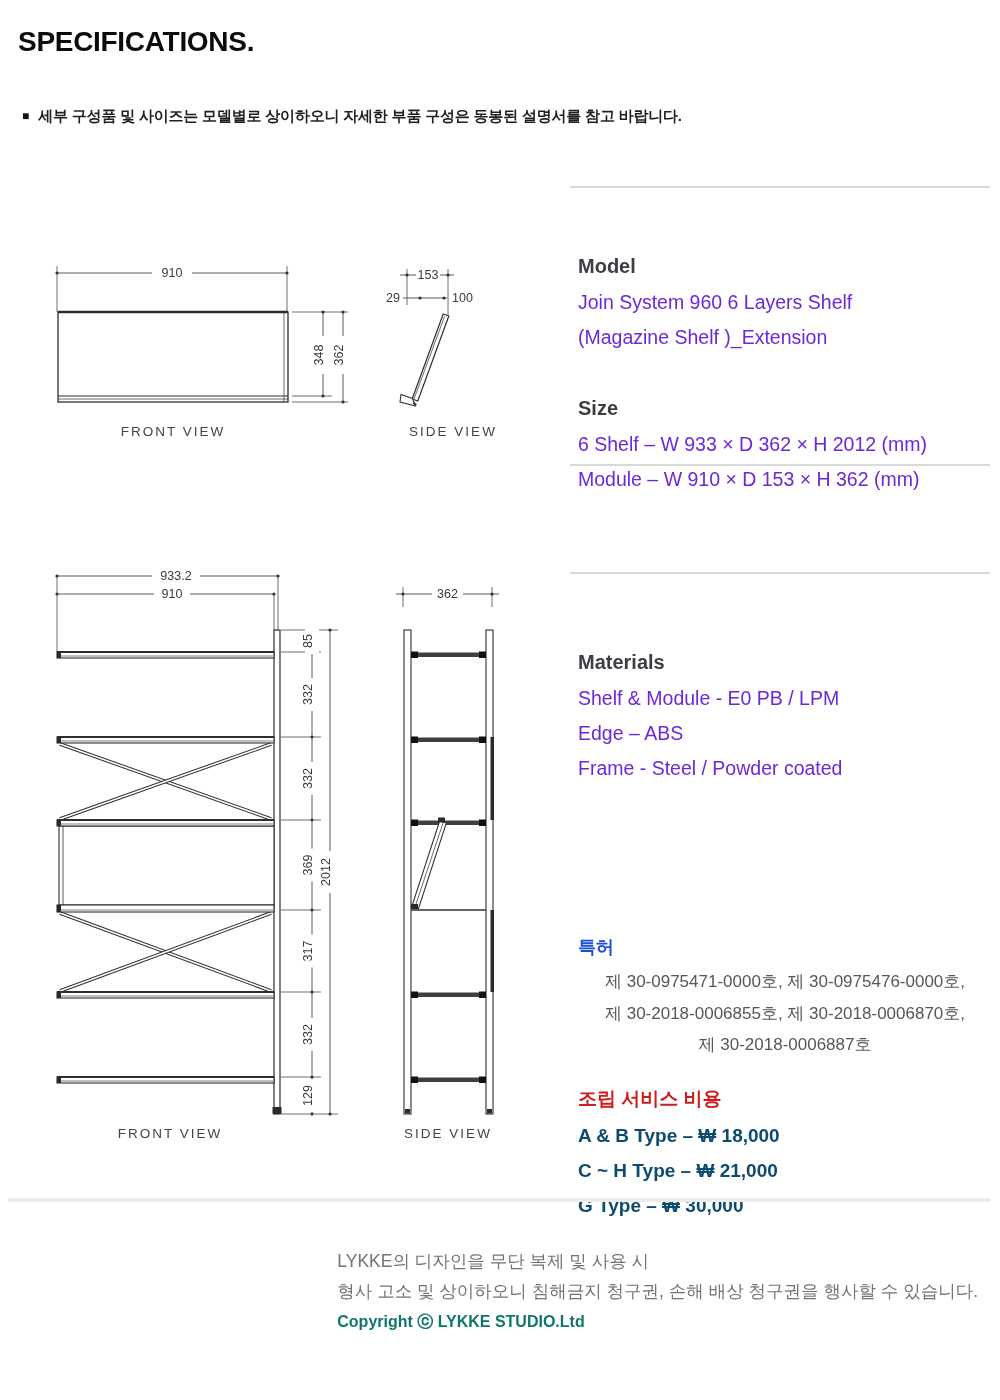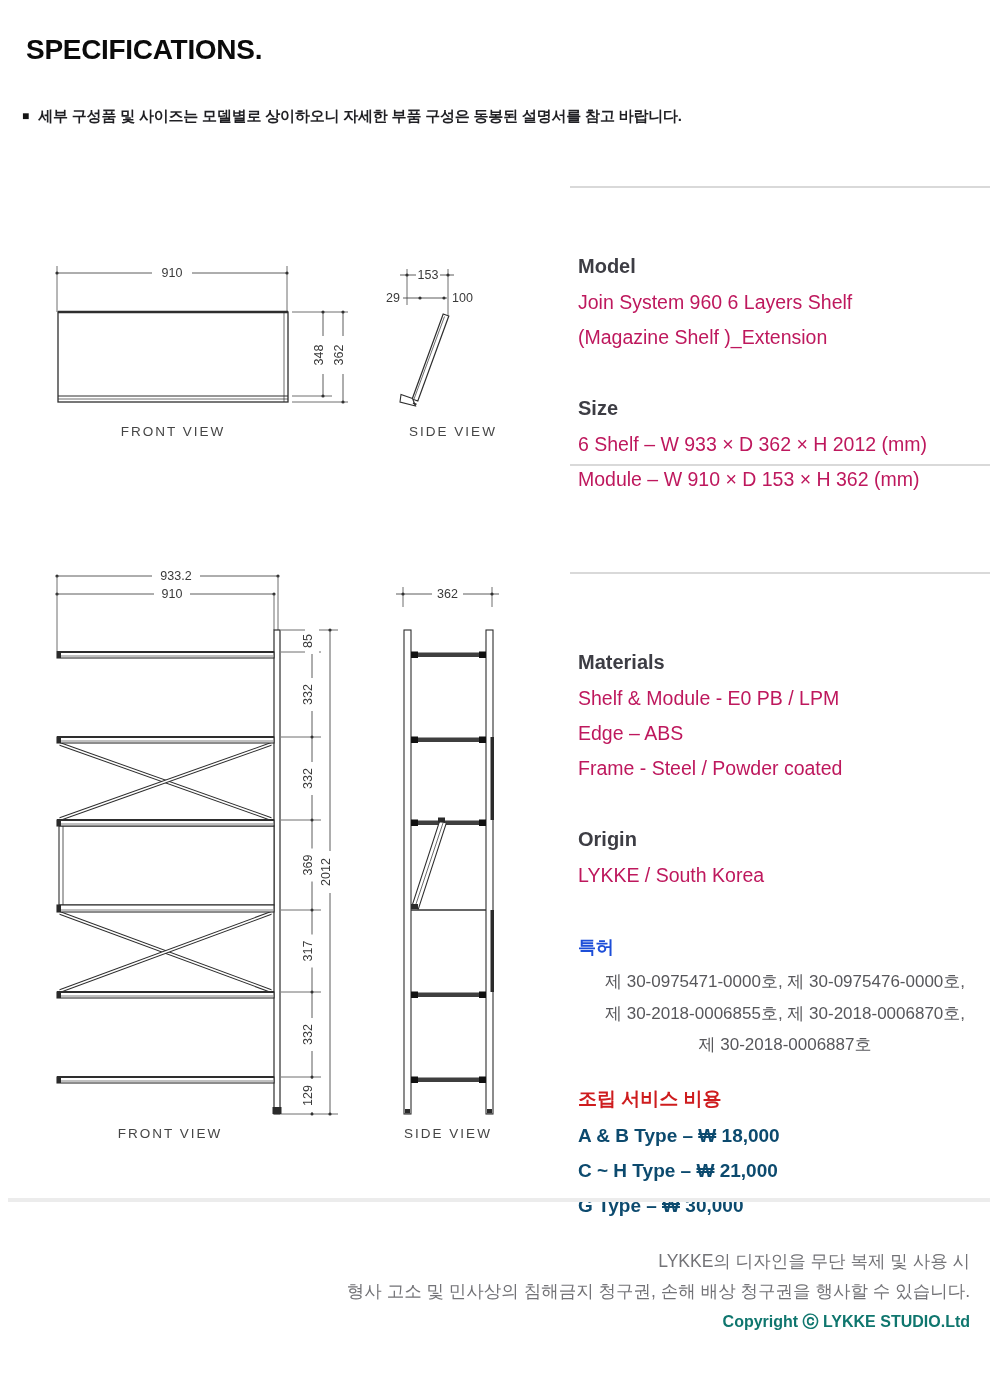--- a/index.html
+++ b/index.html
@@ -1,32 +1,32 @@
 <!DOCTYPE html>
 <html><head>
 <meta charset="utf-8">
 <style>
   html,body{margin:0;padding:0;background:#fff;}
   .page{position:relative;width:1000px;height:1400px;background:#ffffff;overflow:hidden;
         font-family:"Liberation Sans","DejaVu Sans",sans-serif;}
   .abs{position:absolute;}
-  h1.title{margin:8px;font-size:28px;font-weight:800;letter-spacing:-0.3px;color:#0b0b0b;}
+  h1.title{margin:0;font-size:28px;font-weight:800;letter-spacing:-0.3px;color:#0b0b0b;}
   .notice{display:flex;gap:9px;align-items:flex-start;}
   .notice .bullet{font-size:12px;line-height:12px;margin-top:3px;color:#141414;}
   .notice .ntext{font-size:15px;font-weight:600;color:#1f1f23;letter-spacing:-0.2px;}
   .divider{position:absolute;background:#d9d9d9;height:2px;}
   .divider.full{background:#ececec;height:4px;}
   .sec{position:absolute;left:578px;width:414px;}
   .sec-h{font-size:20px;font-weight:600;color:#3d3d44;line-height:26px;margin-bottom:6px;margin-top:48px;}
-  .sec p{margin:0;font-size:19.5px;line-height:35px;color:#be185d;font-weight:400;}
+  .sec p{margin:0;font-size:19.5px;line-height:35px;color:#6d28d9;font-weight:400;}
   .sec.patent .sec-h{font-size:18px;font-weight:700;color:#1d4ed8;}
   .sec.patent p{font-size:17px;line-height:31.5px;color:#57575b;text-align:center;}
   .sec.red .sec-h{color:#ce1c1e;font-size:19px;font-weight:700;}
   .sec.red p{color:#0c4a6e;font-size:19px;line-height:35px;font-weight:700;}
-  .footer{position:absolute;right:30px;top:1246px;text-align:right;}
+  .footer{position:absolute;right:22px;top:1246px;}
   .footer p{margin:0;font-size:17.5px;line-height:30px;color:#737377;}
   .footer p.copy{font-size:16px;font-weight:700;color:#0f766e;line-height:31px;}
   svg text{font-family:"Liberation Sans","DejaVu Sans",sans-serif;}
   .dim{font-size:12.5px;fill:#3a3a3a;}
   .vlabel{font-size:13.5px;letter-spacing:2px;fill:#454545;}
   .ln{stroke:#2e2e2e;fill:none;}
   .ext{stroke:#4a4a4a;stroke-width:0.8;fill:none;}
   .dln{stroke:#4a4a4a;stroke-width:0.9;fill:none;}
 </style>
 </head>
@@ -299,40 +299,36 @@
   <div class="divider" style="left:570px;top:464px;width:420px;"></div>
   <div class="divider" style="left:570px;top:572px;width:420px;"></div>
 
   <div class="sec" style="top:601px;">
     <div class="sec-h">Materials</div>
     <p>Shelf &amp; Module - E0 PB / LPM</p>
     <p>Edge – ABS</p>
     <p>Frame - Steel / Powder coated</p>
   </div>
 
-  <div class="sec" style="top:778px;">
-    <div class="sec-h">Origin</div>
-    <p>LYKKE / South Korea</p>
-  </div>
 
   <div class="sec patent" style="top:886px;">
     <div class="sec-h">특허</div>
     <p>제 30-0975471-0000호, 제 30-0975476-0000호,</p>
     <p>제 30-2018-0006855호, 제 30-2018-0006870호,</p>
     <p>제 30-2018-0006887호</p>
   </div>
 
   <div class="sec red" style="top:1038px;">
     <div class="sec-h">조립 서비스 비용</div>
     <p>A &amp; B Type – ₩ 18,000</p>
     <p>C ~ H Type – ₩ 21,000</p>
     <p>G Type – ₩ 30,000</p>
   </div>
 
   <div class="divider full" style="left:8px;top:1198px;width:982px;"></div>
 
   <div class="footer">
     <p>LYKKE의 디자인을 무단 복제 및 사용 시</p>
-    <p>형사 고소 및 민사상의 침해금지 청구권, 손해 배상 청구권을 행사할 수 있습니다.</p>
+    <p>형사 고소 및 상이하오니 침해금지 청구권, 손해 배상 청구권을 행사할 수 있습니다.</p>
     <p class="copy">Copyright ⓒ LYKKE STUDIO.Ltd</p>
   </div>
 
 </div>
 
 </body></html>

